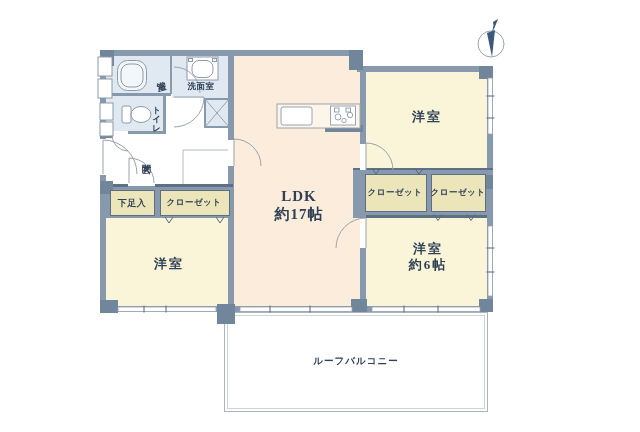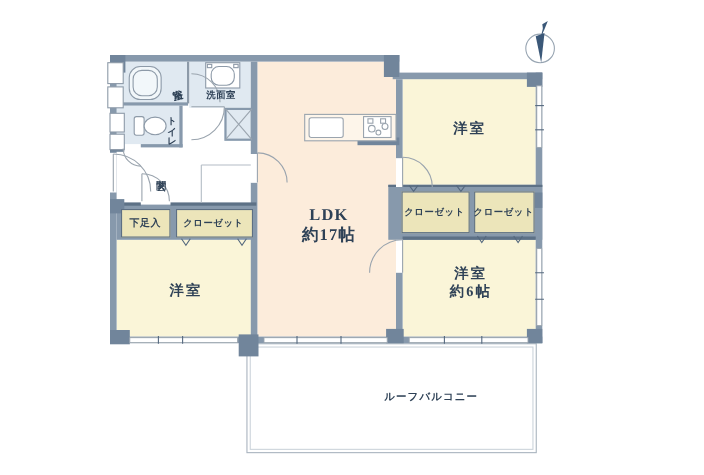--- a/index.html
+++ b/index.html
@@ -195,15 +195,15 @@
     <span>LDK</span><br>
     <span>約17帖</span>
   </div>
   <div class="lbl room" style="left:427px;top:117px;">洋室</div>
   <div class="lbl" style="left:395px;top:193px;">クローゼット</div>
   <div class="lbl" style="left:458px;top:193px;">クローゼット</div>
   <div class="lbl room two" style="left:428px;top:257px;line-height:1.25;">
     <span>洋室</span><br>
     <span>約6帖</span>
   </div>
-  <div class="lbl" style="left:356px;top:361px;font-size:9.5px;letter-spacing:1px;margin-left:36px;">ルーフバルコニー</div>
+  <div class="lbl" style="left:356px;top:361px;font-size:9.5px;letter-spacing:1px;">ルーフバルコニー</div>
 
 </div>
 
 </body></html>

